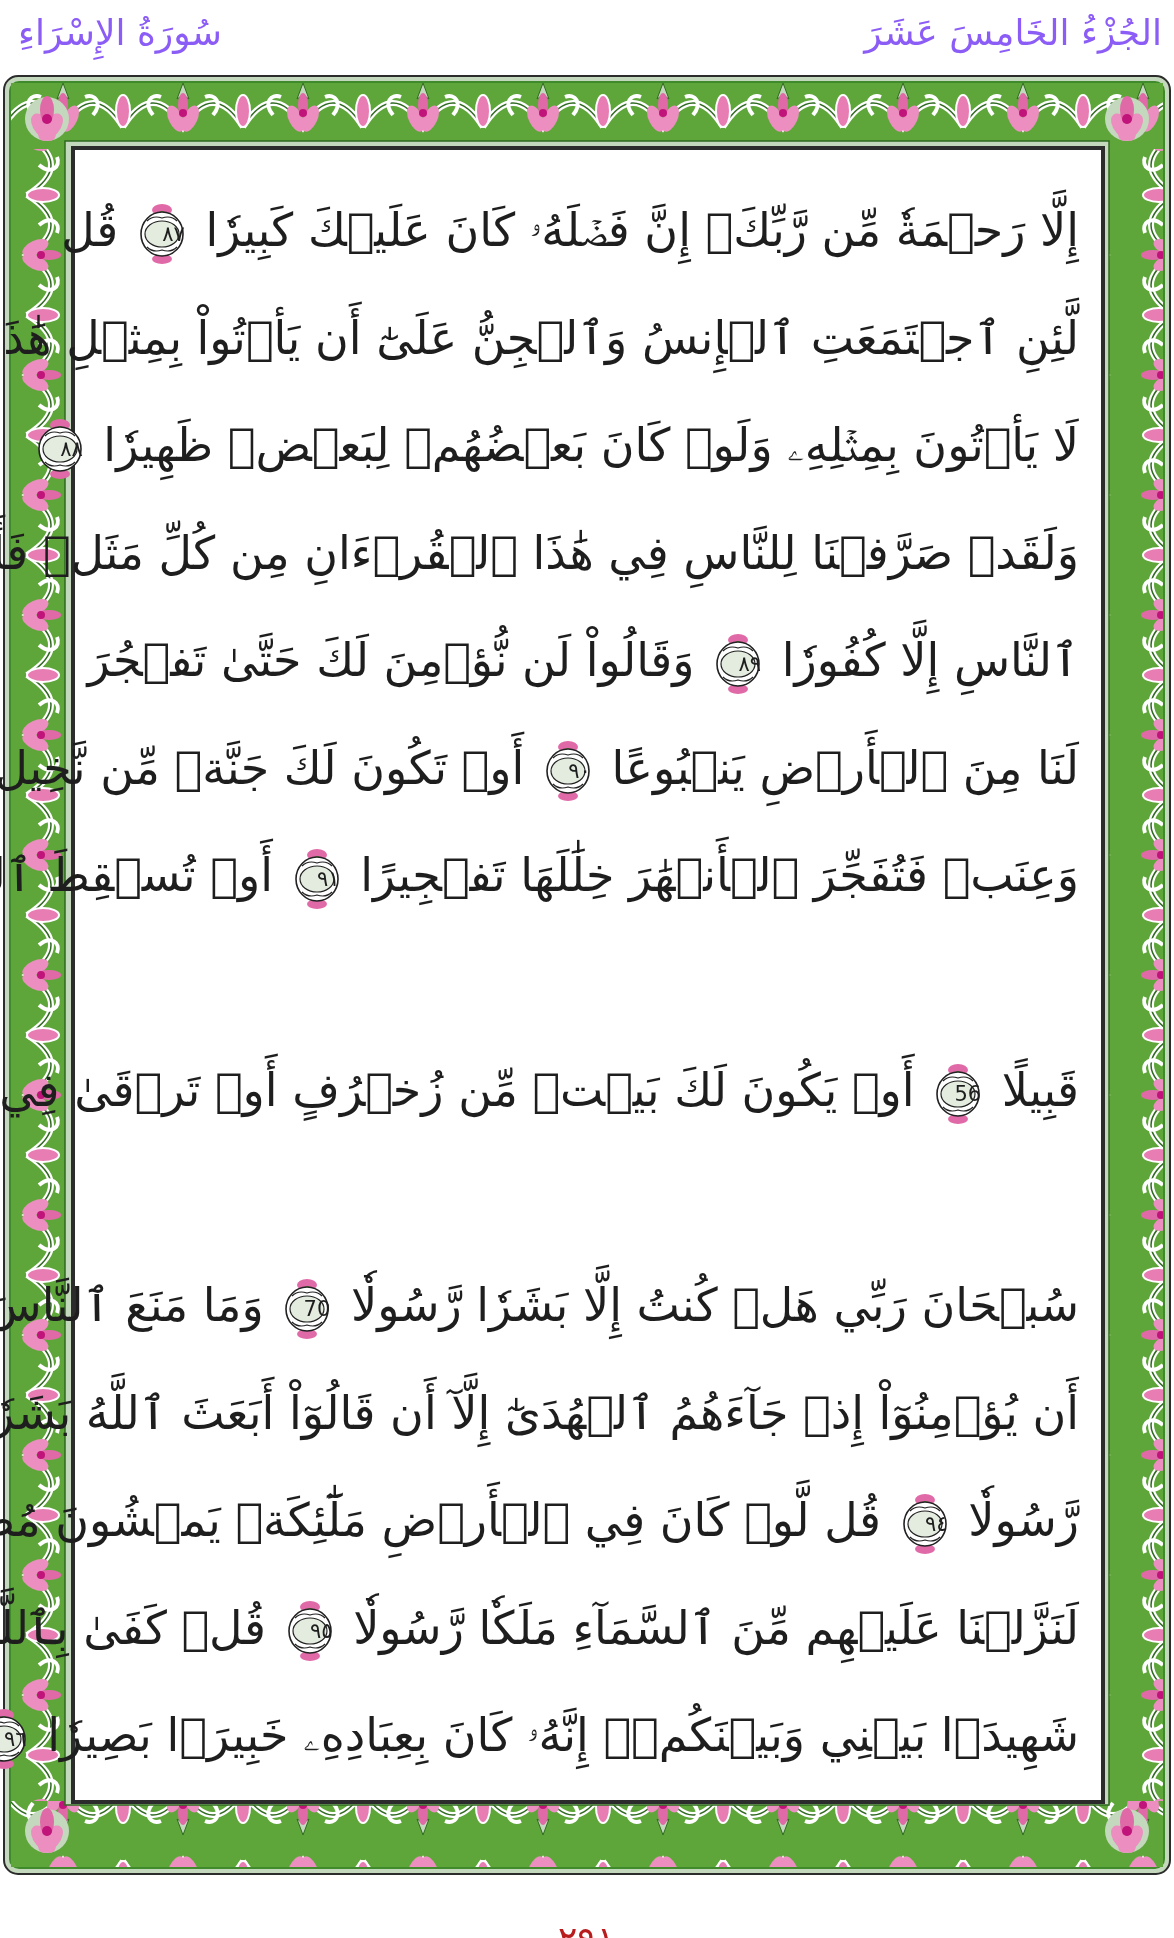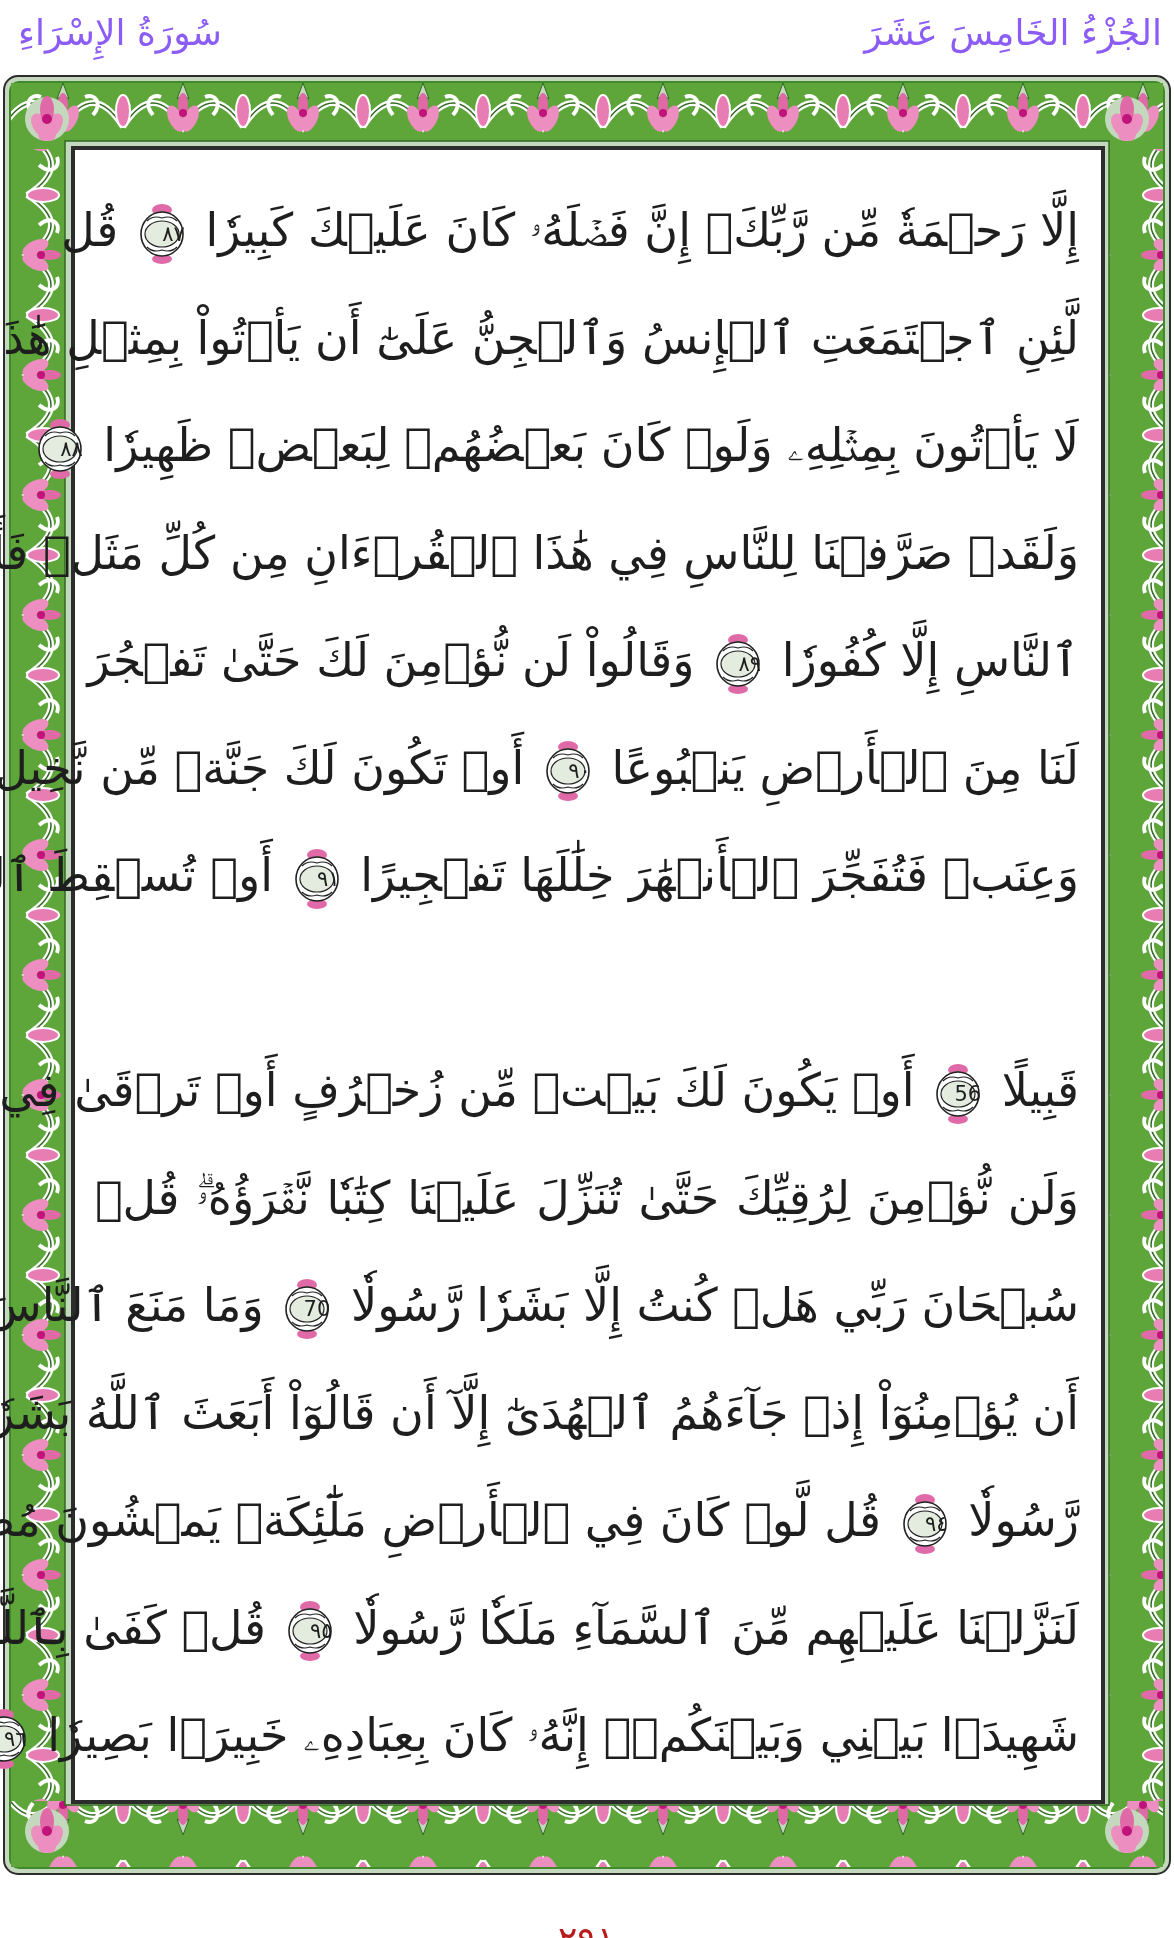--- a/index.html
+++ b/index.html
@@ -156,21 +156,20 @@
     <div class="line" style="top: 888px;"><span class="seg">قَبِيلًا</span> <span class="marker"><svg width="46" height="62" viewBox="0 0 46 62">
           <g fill="#e06aa8">
             <ellipse cx="23" cy="7" rx="10" ry="6"></ellipse>
             <ellipse cx="23" cy="56" rx="10" ry="5"></ellipse>
           </g>
           <circle cx="23" cy="11" r="3" fill="#5fa63a"></circle>
           <ellipse cx="23" cy="31" rx="21" ry="22" fill="#ffffff" stroke="#222" stroke-width="1.6"></ellipse>
           <ellipse cx="23" cy="31" rx="17" ry="13" fill="#e3ecdf" stroke="#222" stroke-width="1.2"></ellipse>
           <path d="M8 18 q6 -6 15 -3 q9 -3 15 3 M8 44 q6 6 15 3 q9 3 15 -3" fill="none" stroke="#222" stroke-width="1.2"></path>
         </svg><span class="num">56</span></span> <span class="seg">أَوۡ</span> <span class="seg">يَكُونَ</span> <span class="seg">لَكَ</span> <span class="seg">بَيۡتٞ</span> <span class="seg">مِّن</span> <span class="seg">زُخۡرُفٍ</span> <span class="seg">أَوۡ</span> <span class="seg">تَرۡقَىٰ</span> <span class="seg">فِي</span>  </div>
-    <div class="line" style="top: 995.5px;"><span class="seg">وَلَن</span> <span class="seg">نُّؤۡمِنَ</span> <span class="seg">لِرُقِيِّكَ</span> <span class="seg">حَتَّىٰ</span> <span class="seg">تُنَزِّلَ</span> <span class="seg">عَلَيۡنَا</span> <span class="seg">كِتَٰبٗا</span> <span class="seg">نَّقۡرَؤُهُۥۗ</span> <span class="seg">قُلۡ</span> </div>
     <div class="line" style="top: 1103px;"><span class="seg">سُبۡحَانَ</span> <span class="seg">رَبِّي</span> <span class="seg">هَلۡ</span> <span class="seg">كُنتُ</span> <span class="seg">إِلَّا</span> <span class="seg">بَشَرٗا</span> <span class="seg">رَّسُولٗا</span> <span class="marker"><svg width="46" height="62" viewBox="0 0 46 62">
           <g fill="#e06aa8">
             <ellipse cx="23" cy="7" rx="10" ry="6"></ellipse>
             <ellipse cx="23" cy="56" rx="10" ry="5"></ellipse>
           </g>
           <circle cx="23" cy="11" r="3" fill="#5fa63a"></circle>
           <ellipse cx="23" cy="31" rx="21" ry="22" fill="#ffffff" stroke="#222" stroke-width="1.6"></ellipse>
           <ellipse cx="23" cy="31" rx="17" ry="13" fill="#e3ecdf" stroke="#222" stroke-width="1.2"></ellipse>
           <path d="M8 18 q6 -6 15 -3 q9 -3 15 3 M8 44 q6 6 15 3 q9 3 15 -3" fill="none" stroke="#222" stroke-width="1.2"></path>
         </svg><span class="num">70</span></span> <span class="seg">وَمَا</span> <span class="seg">مَنَعَ</span> <span class="seg">ٱلنَّاسَ</span> </div>

